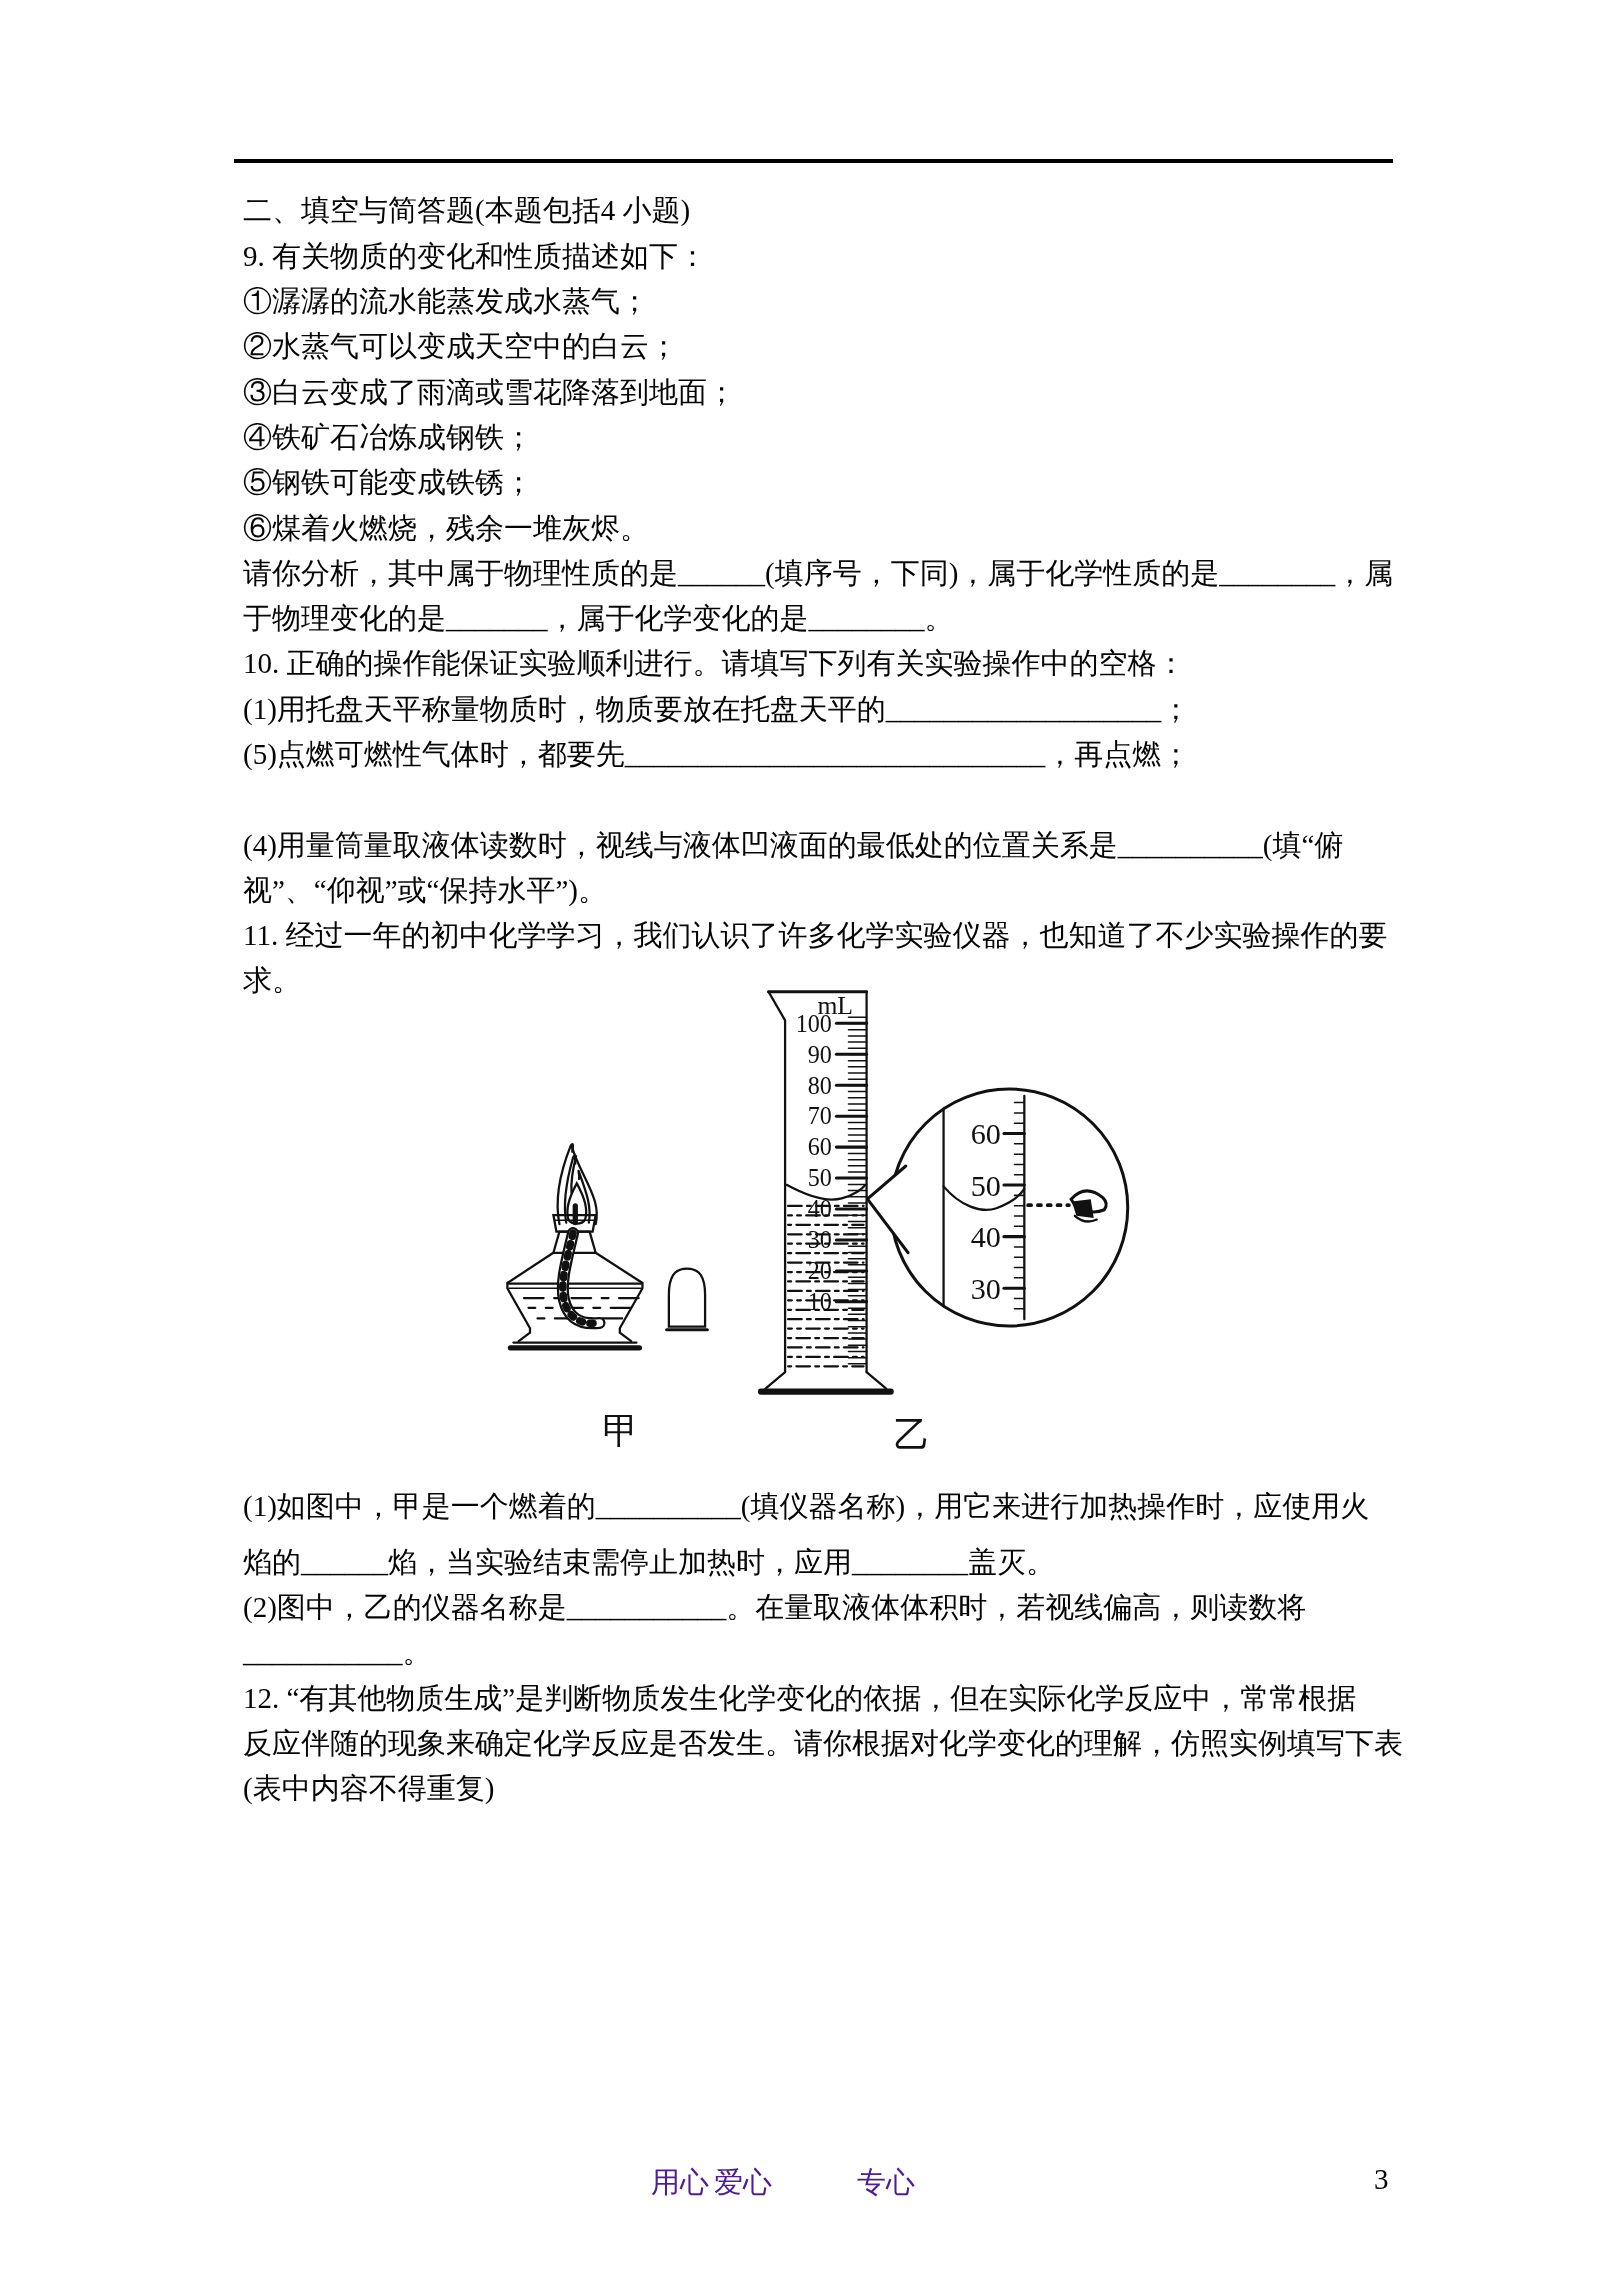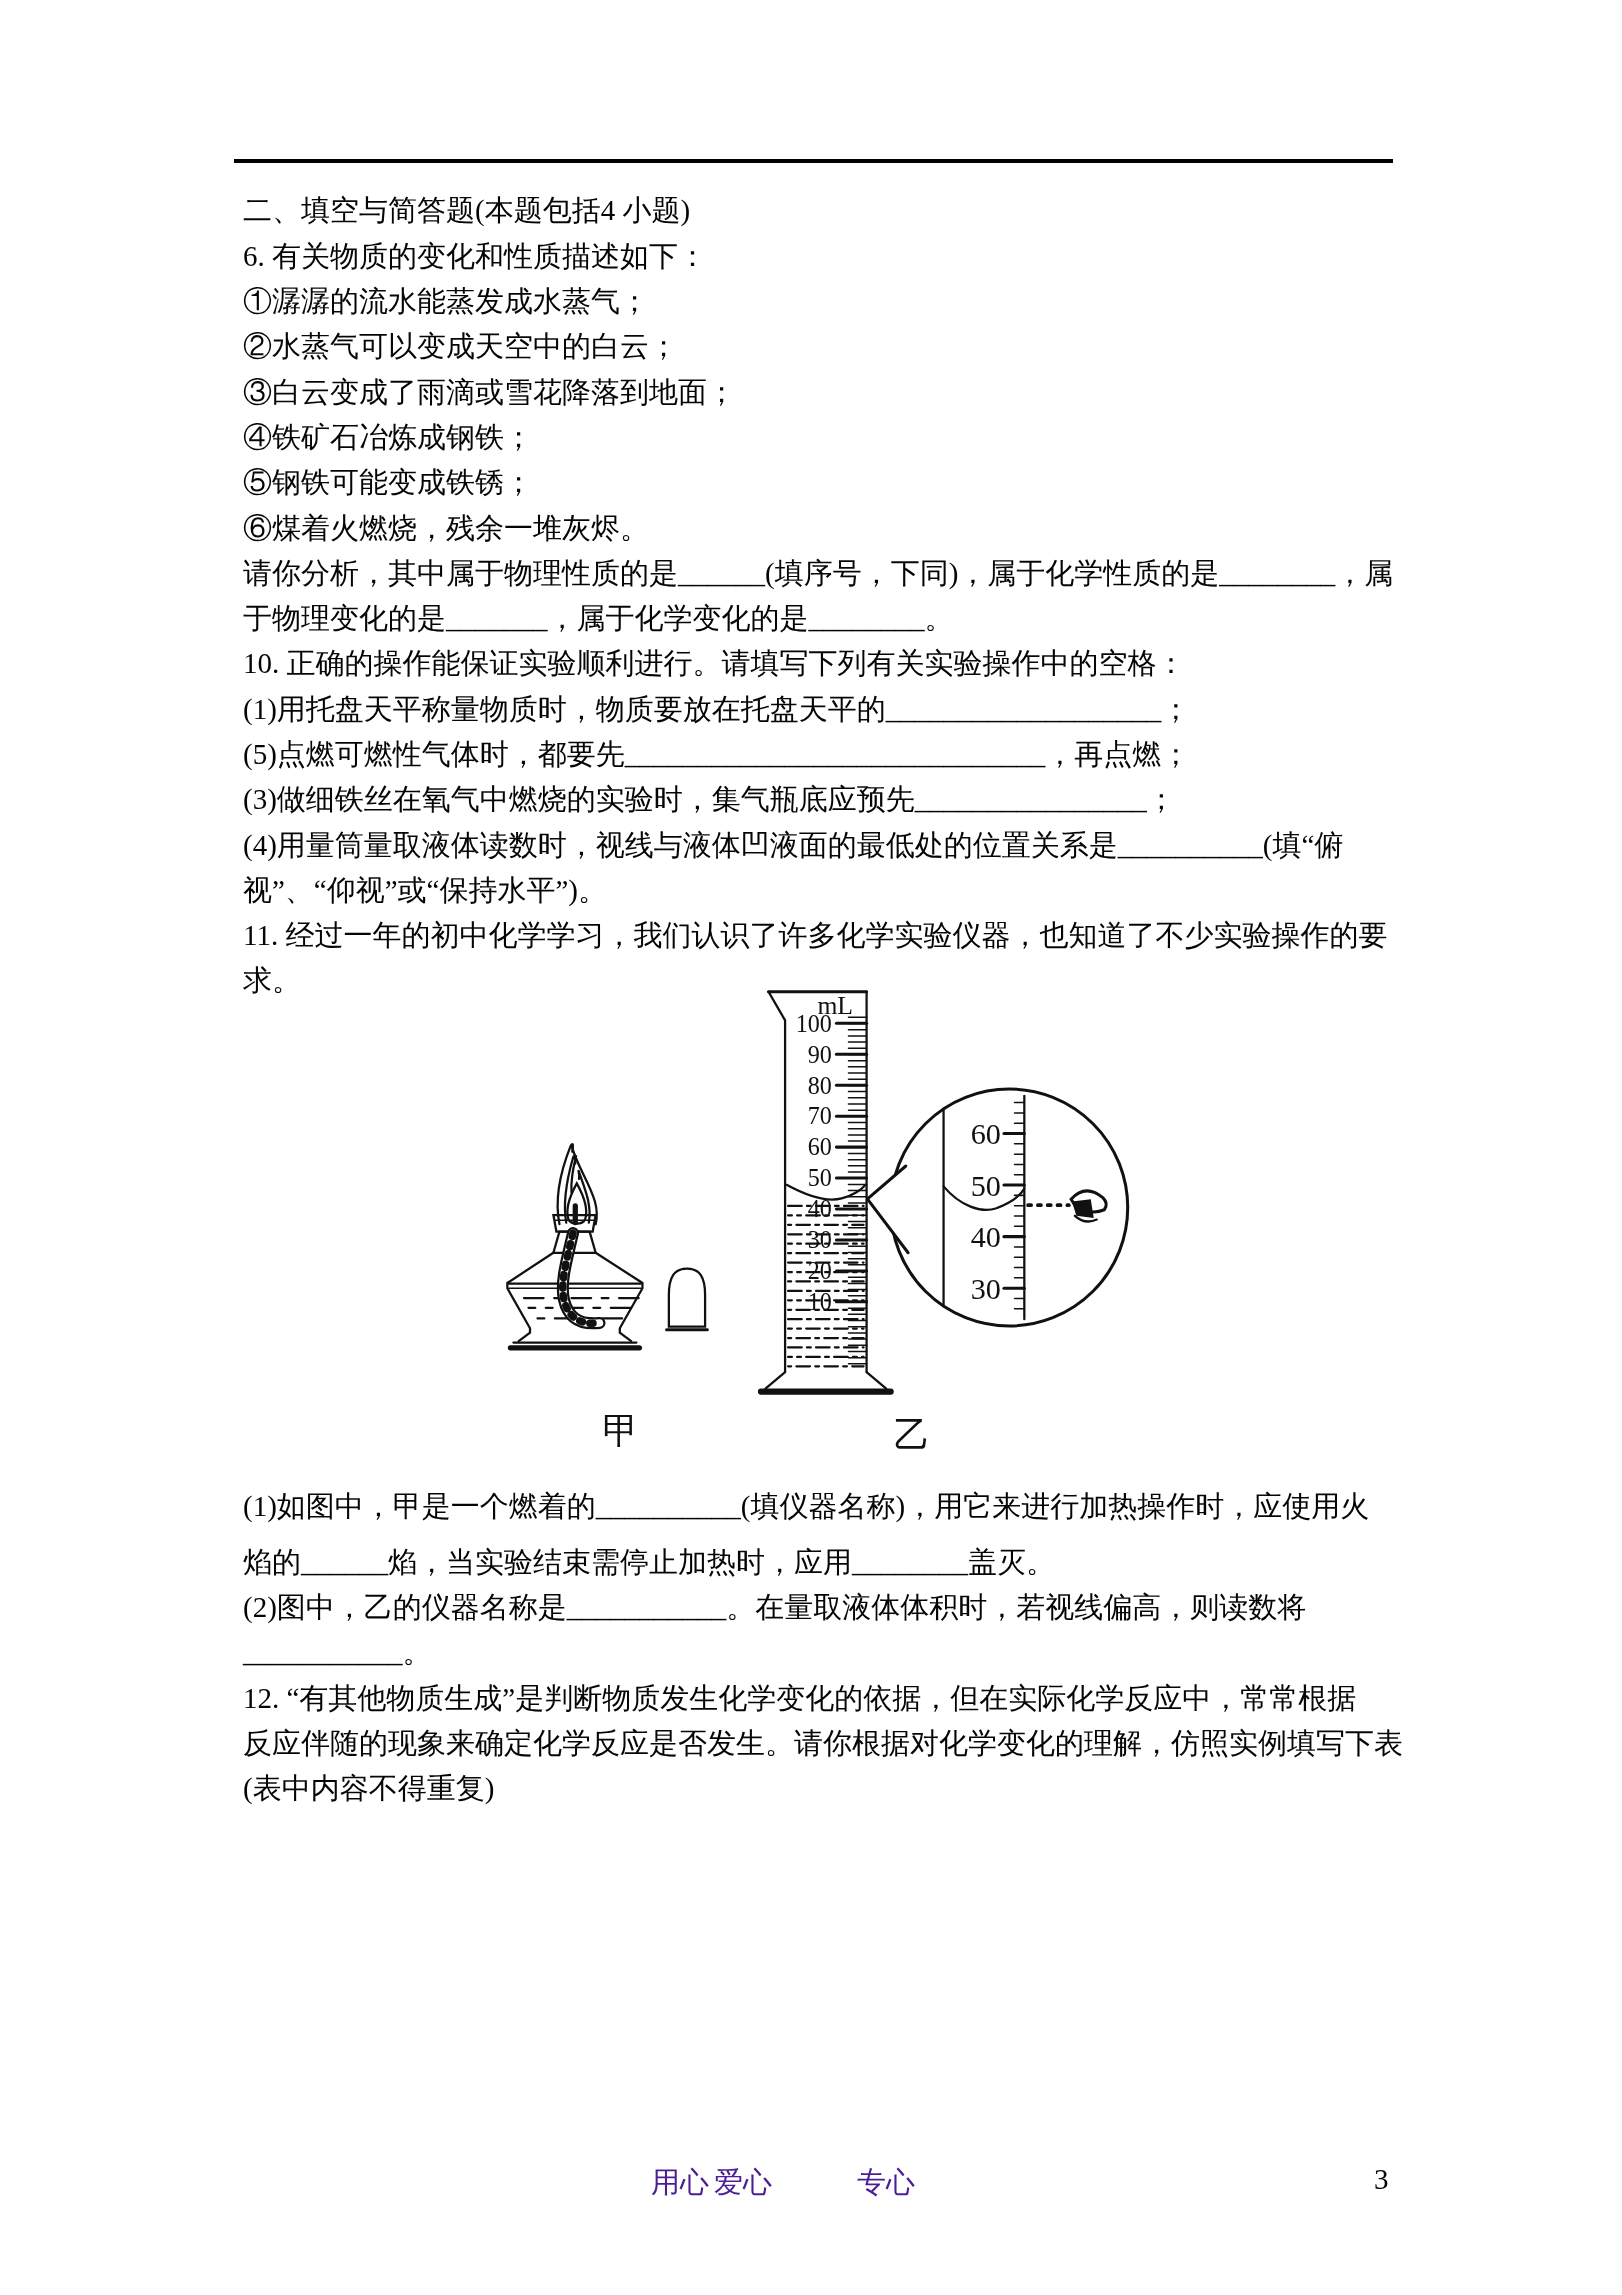--- a/index.html
+++ b/index.html
@@ -23,33 +23,32 @@
   .figsvg{position:absolute;left:0;top:0;}
 </style>
 </head>
 <body>
 
 <div class="page">
 
   <div class="top-rule"></div>
 
   <div class="line" style="top:192px">二、填空与简答题(本题包括4 小题)</div>
-  <div class="line" style="top:238px">6. 有关物质的变化和性质描述如下：</div>
+  <div class="line" style="top:238px">9. 有关物质的变化和性质描述如下：</div>
   <div class="line" style="top:283px">①潺潺的流水能蒸发成水蒸气；</div>
   <div class="line" style="top:328px">②水蒸气可以变成天空中的白云；</div>
   <div class="line" style="top:374px">③白云变成了雨滴或雪花降落到地面；</div>
   <div class="line" style="top:419px">④铁矿石冶炼成钢铁；</div>
   <div class="line" style="top:464px">⑤钢铁可能变成铁锈；</div>
   <div class="line" style="top:510px">⑥煤着火燃烧，残余一堆灰烬。</div>
   <div class="line" style="top:555px">请你分析，其中属于物理性质的是______(填序号，下同)，属于化学性质的是________，属</div>
   <div class="line" style="top:600px">于物理变化的是_______，属于化学变化的是________。</div>
   <div class="line" style="top:645px">10. 正确的操作能保证实验顺利进行。请填写下列有关实验操作中的空格：</div>
   <div class="line" style="top:691px">(1)用托盘天平称量物质时，物质要放在托盘天平的___________________；</div>
   <div class="line" style="top:736px">(5)点燃可燃性气体时，都要先_____________________________，再点燃；</div>
-  <div class="line" style="top:781px">(3)做细铁丝在氧气中燃烧的实验时，集气瓶底应预先________________；</div>
   <div class="line" style="top:827px">(4)用量筒量取液体读数时，视线与液体凹液面的最低处的位置关系是__________(填“俯</div>
   <div class="line" style="top:872px">视”、“仰视”或“保持水平”)。</div>
   <div class="line" style="top:917px">11. 经过一年的初中化学学习，我们认识了许多化学实验仪器，也知道了不少实验操作的要</div>
   <div class="line" style="top:962px">求。</div>
 
   <div class="line" style="top:1488px">(1)如图中，甲是一个燃着的__________(填仪器名称)，用它来进行加热操作时，应使用火</div>
   <div class="line" style="top:1544px">焰的______焰，当实验结束需停止加热时，应用________盖灭。</div>
   <div class="line" style="top:1589px">(2)图中，乙的仪器名称是___________。在量取液体体积时，若视线偏高，则读数将</div>
   <div class="line" style="top:1634px">___________。</div>
   <div class="line" style="top:1680px">12. “有其他物质生成”是判断物质发生化学变化的依据，但在实际化学反应中，常常根据</div>

